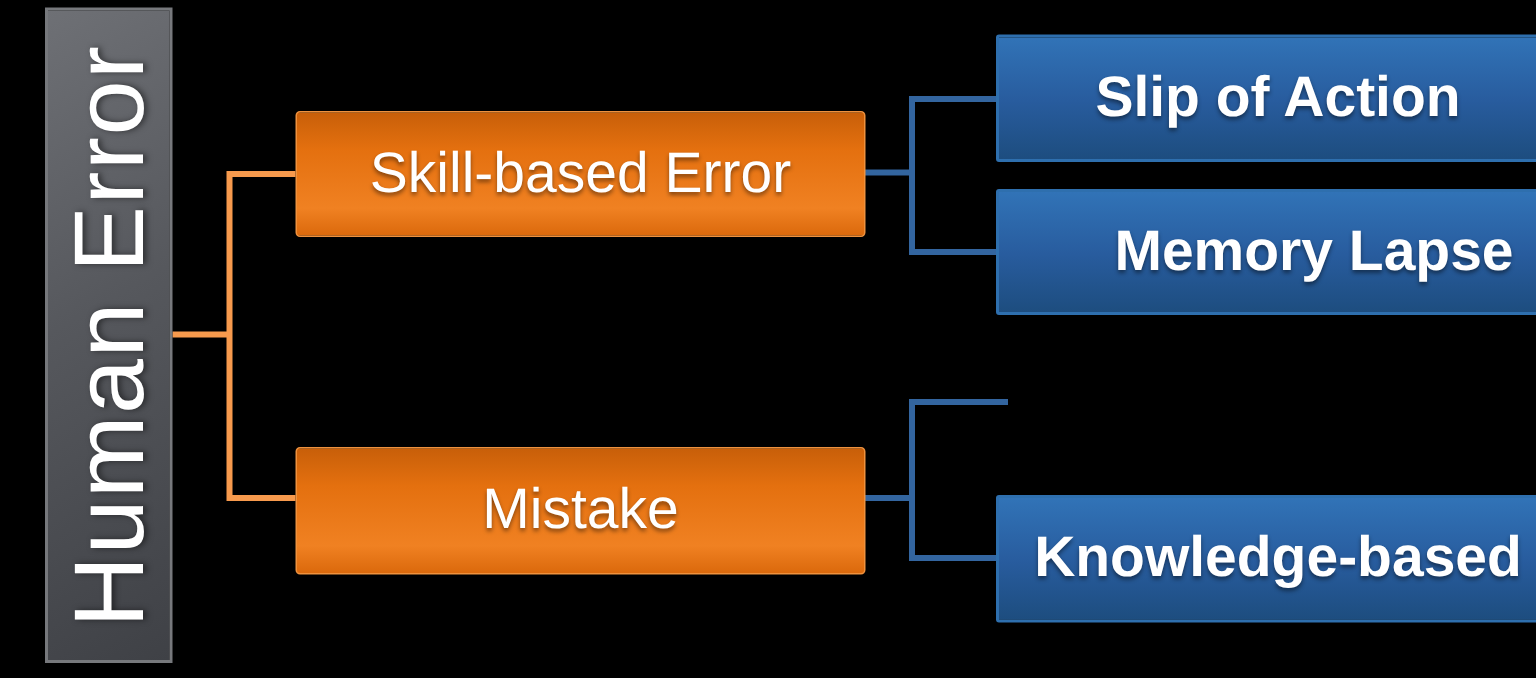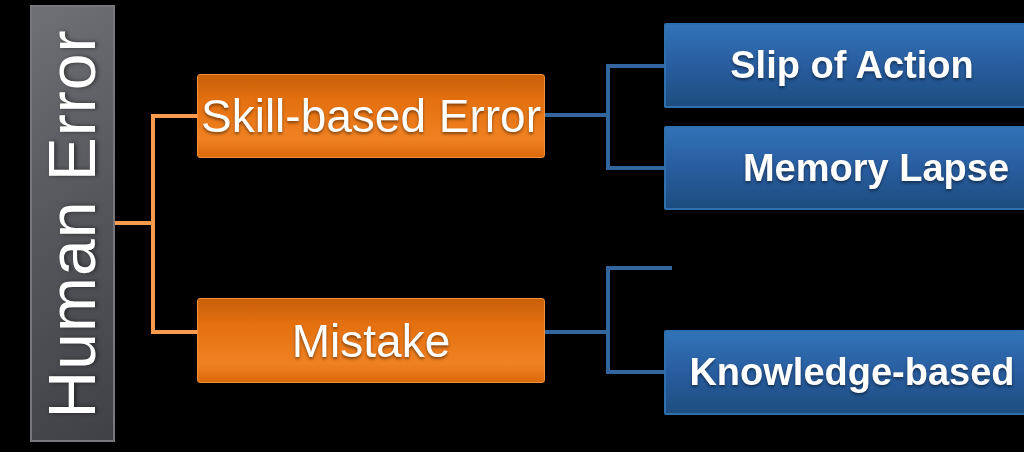--- a/index.html
+++ b/index.html
@@ -36,25 +36,25 @@
     border: 2px solid #76787c;
   }
   .root-node .label {
     transform: rotate(-90deg);
     font-size: 66px;
     letter-spacing: 1px;
     text-shadow: 0 2px 4px rgba(0,0,0,0.5);
   }
   
   .branch-node {
-    left: 197px; width: 348px;
+    left: 197px; width: 380px;
     background: linear-gradient(180deg, #c85f09 0%, #e4700f 30%, #f08122 78%, #db690c 100%);
     border: 1px solid #ef913d;
     border-radius: 3px;
-    font-size: 46px;
+    font-size: 38px;
   }
   .branch-node-skill   { top: 74px;  height: 84px; }
   .branch-node-mistake { top: 298px; height: 85px; }
   
   .leaf-node {
     left: 664px; width: 376px;
     background: linear-gradient(180deg, #3173b7 0%, #285c9e 52%, #1d4d7f 100%);
     border: 2px solid #2e6fae;
     border-radius: 2px;
     font-size: 38px;

